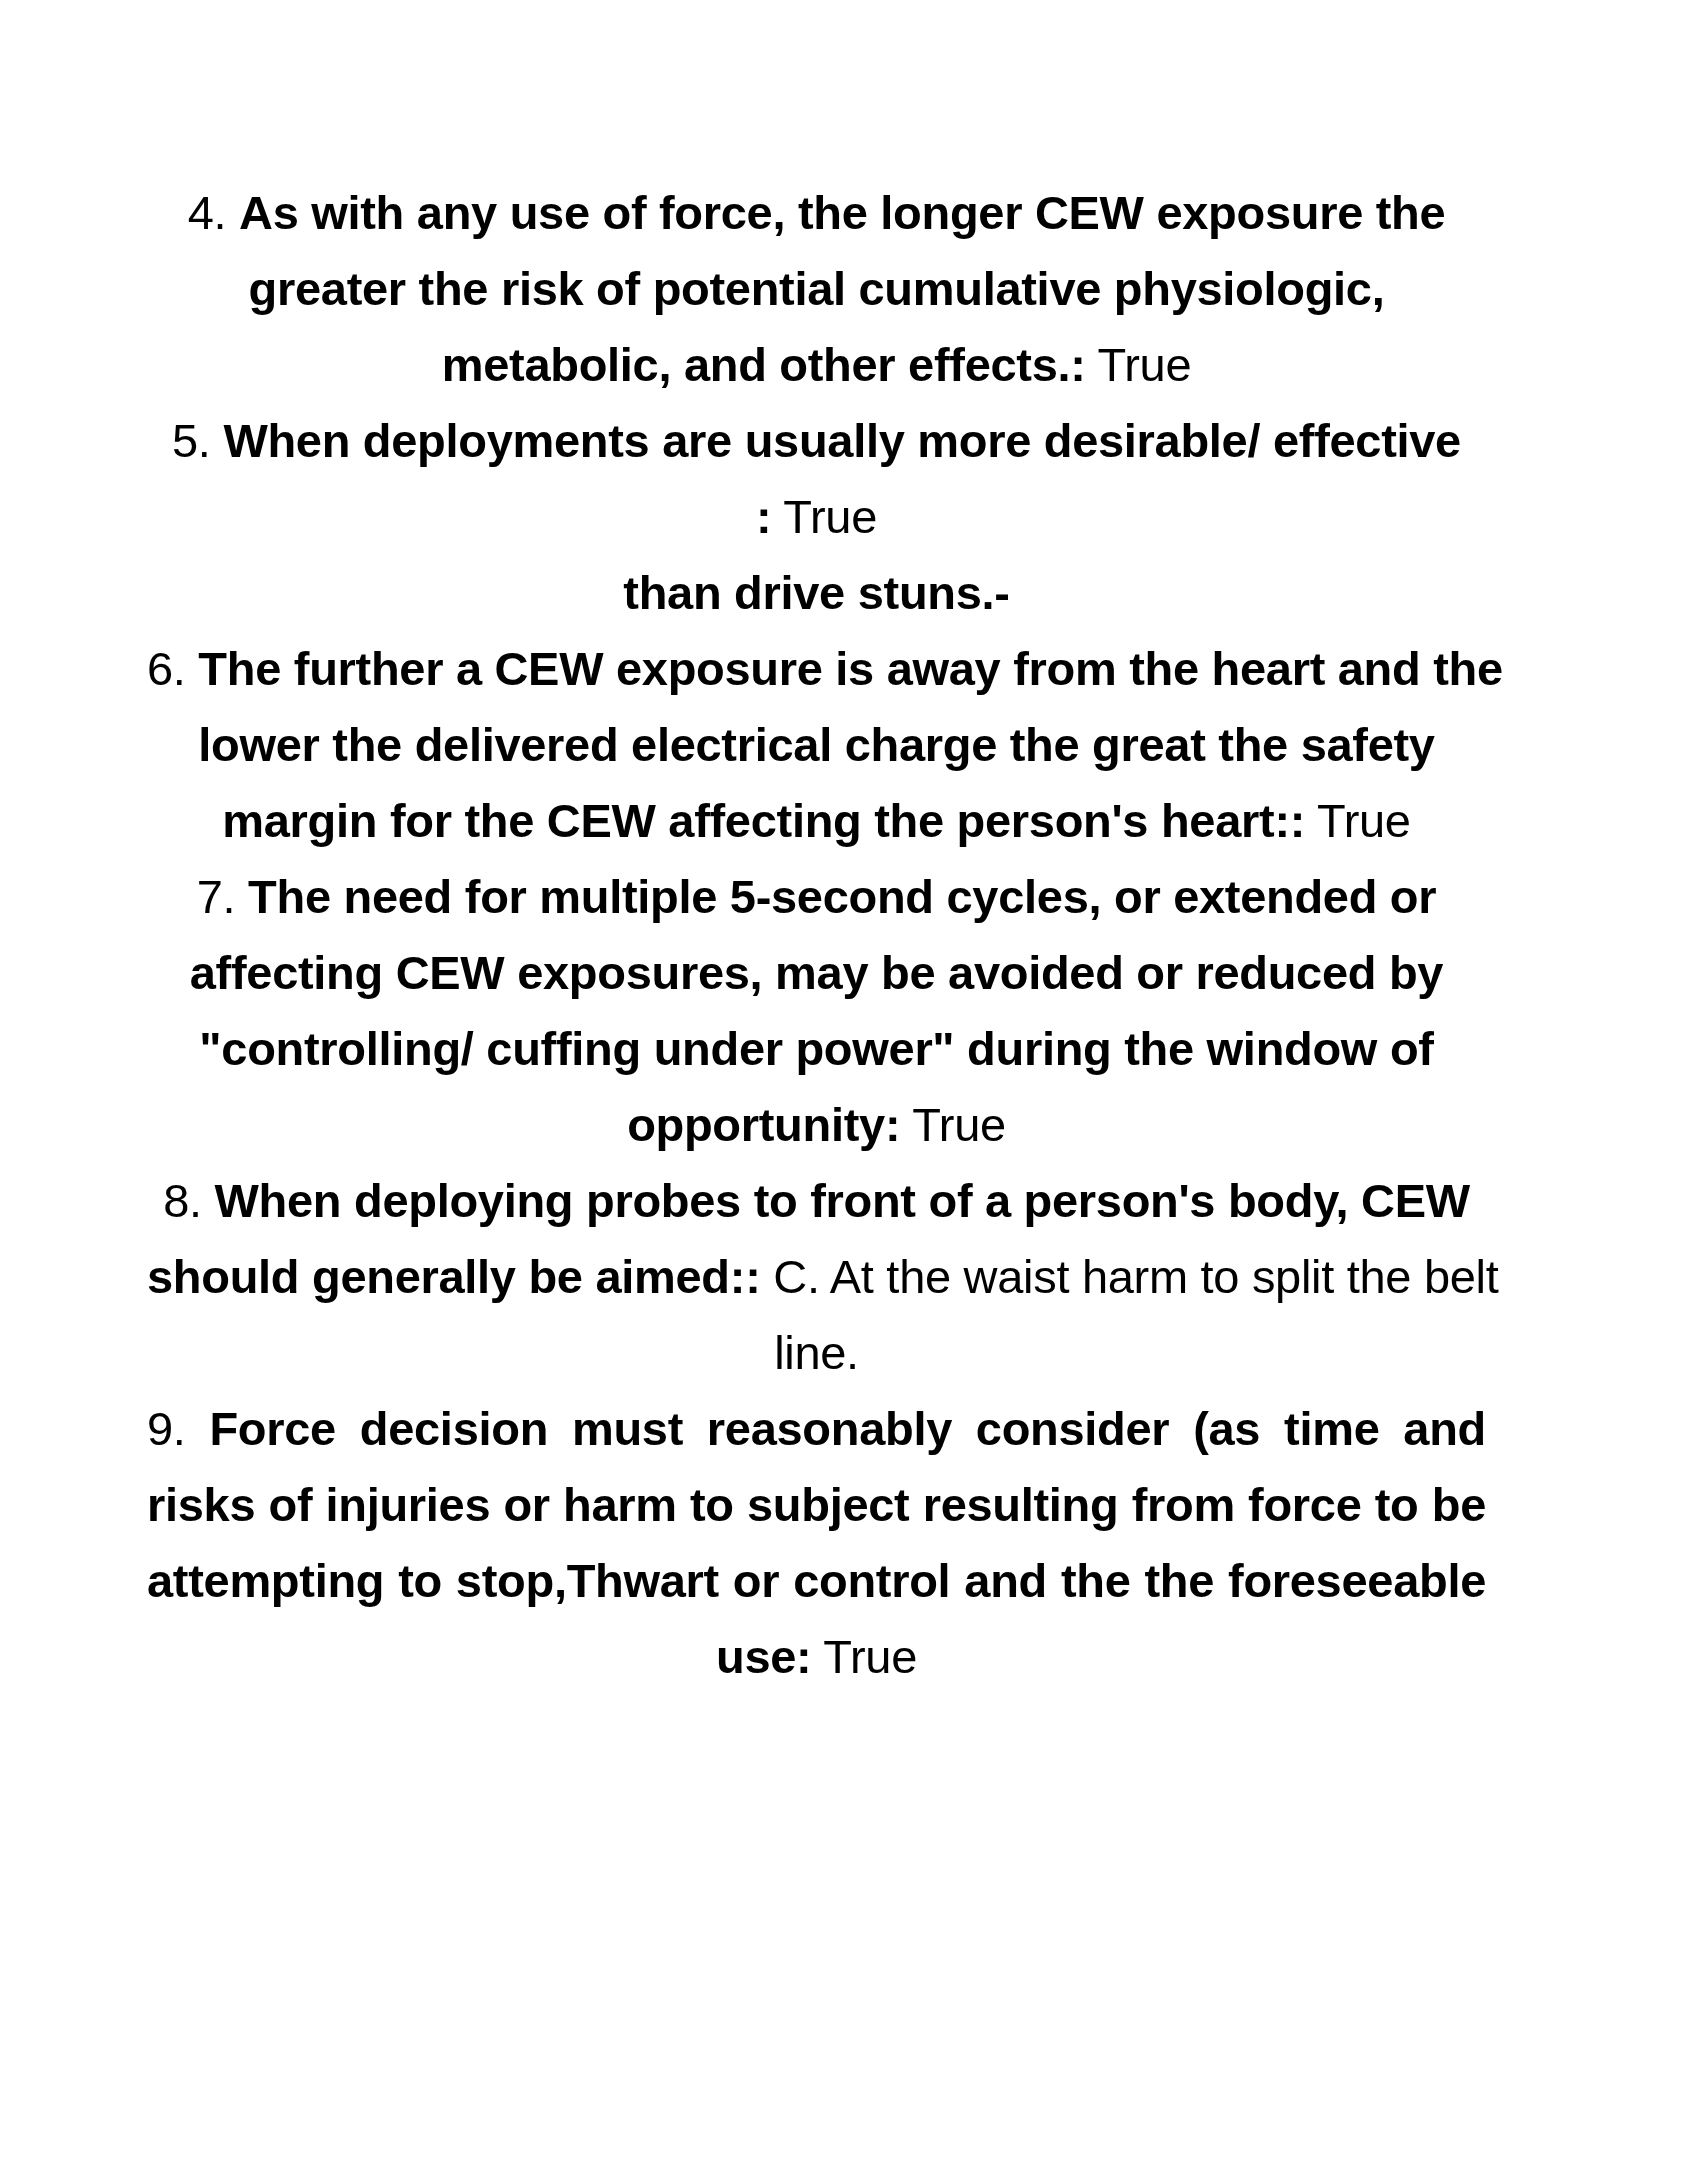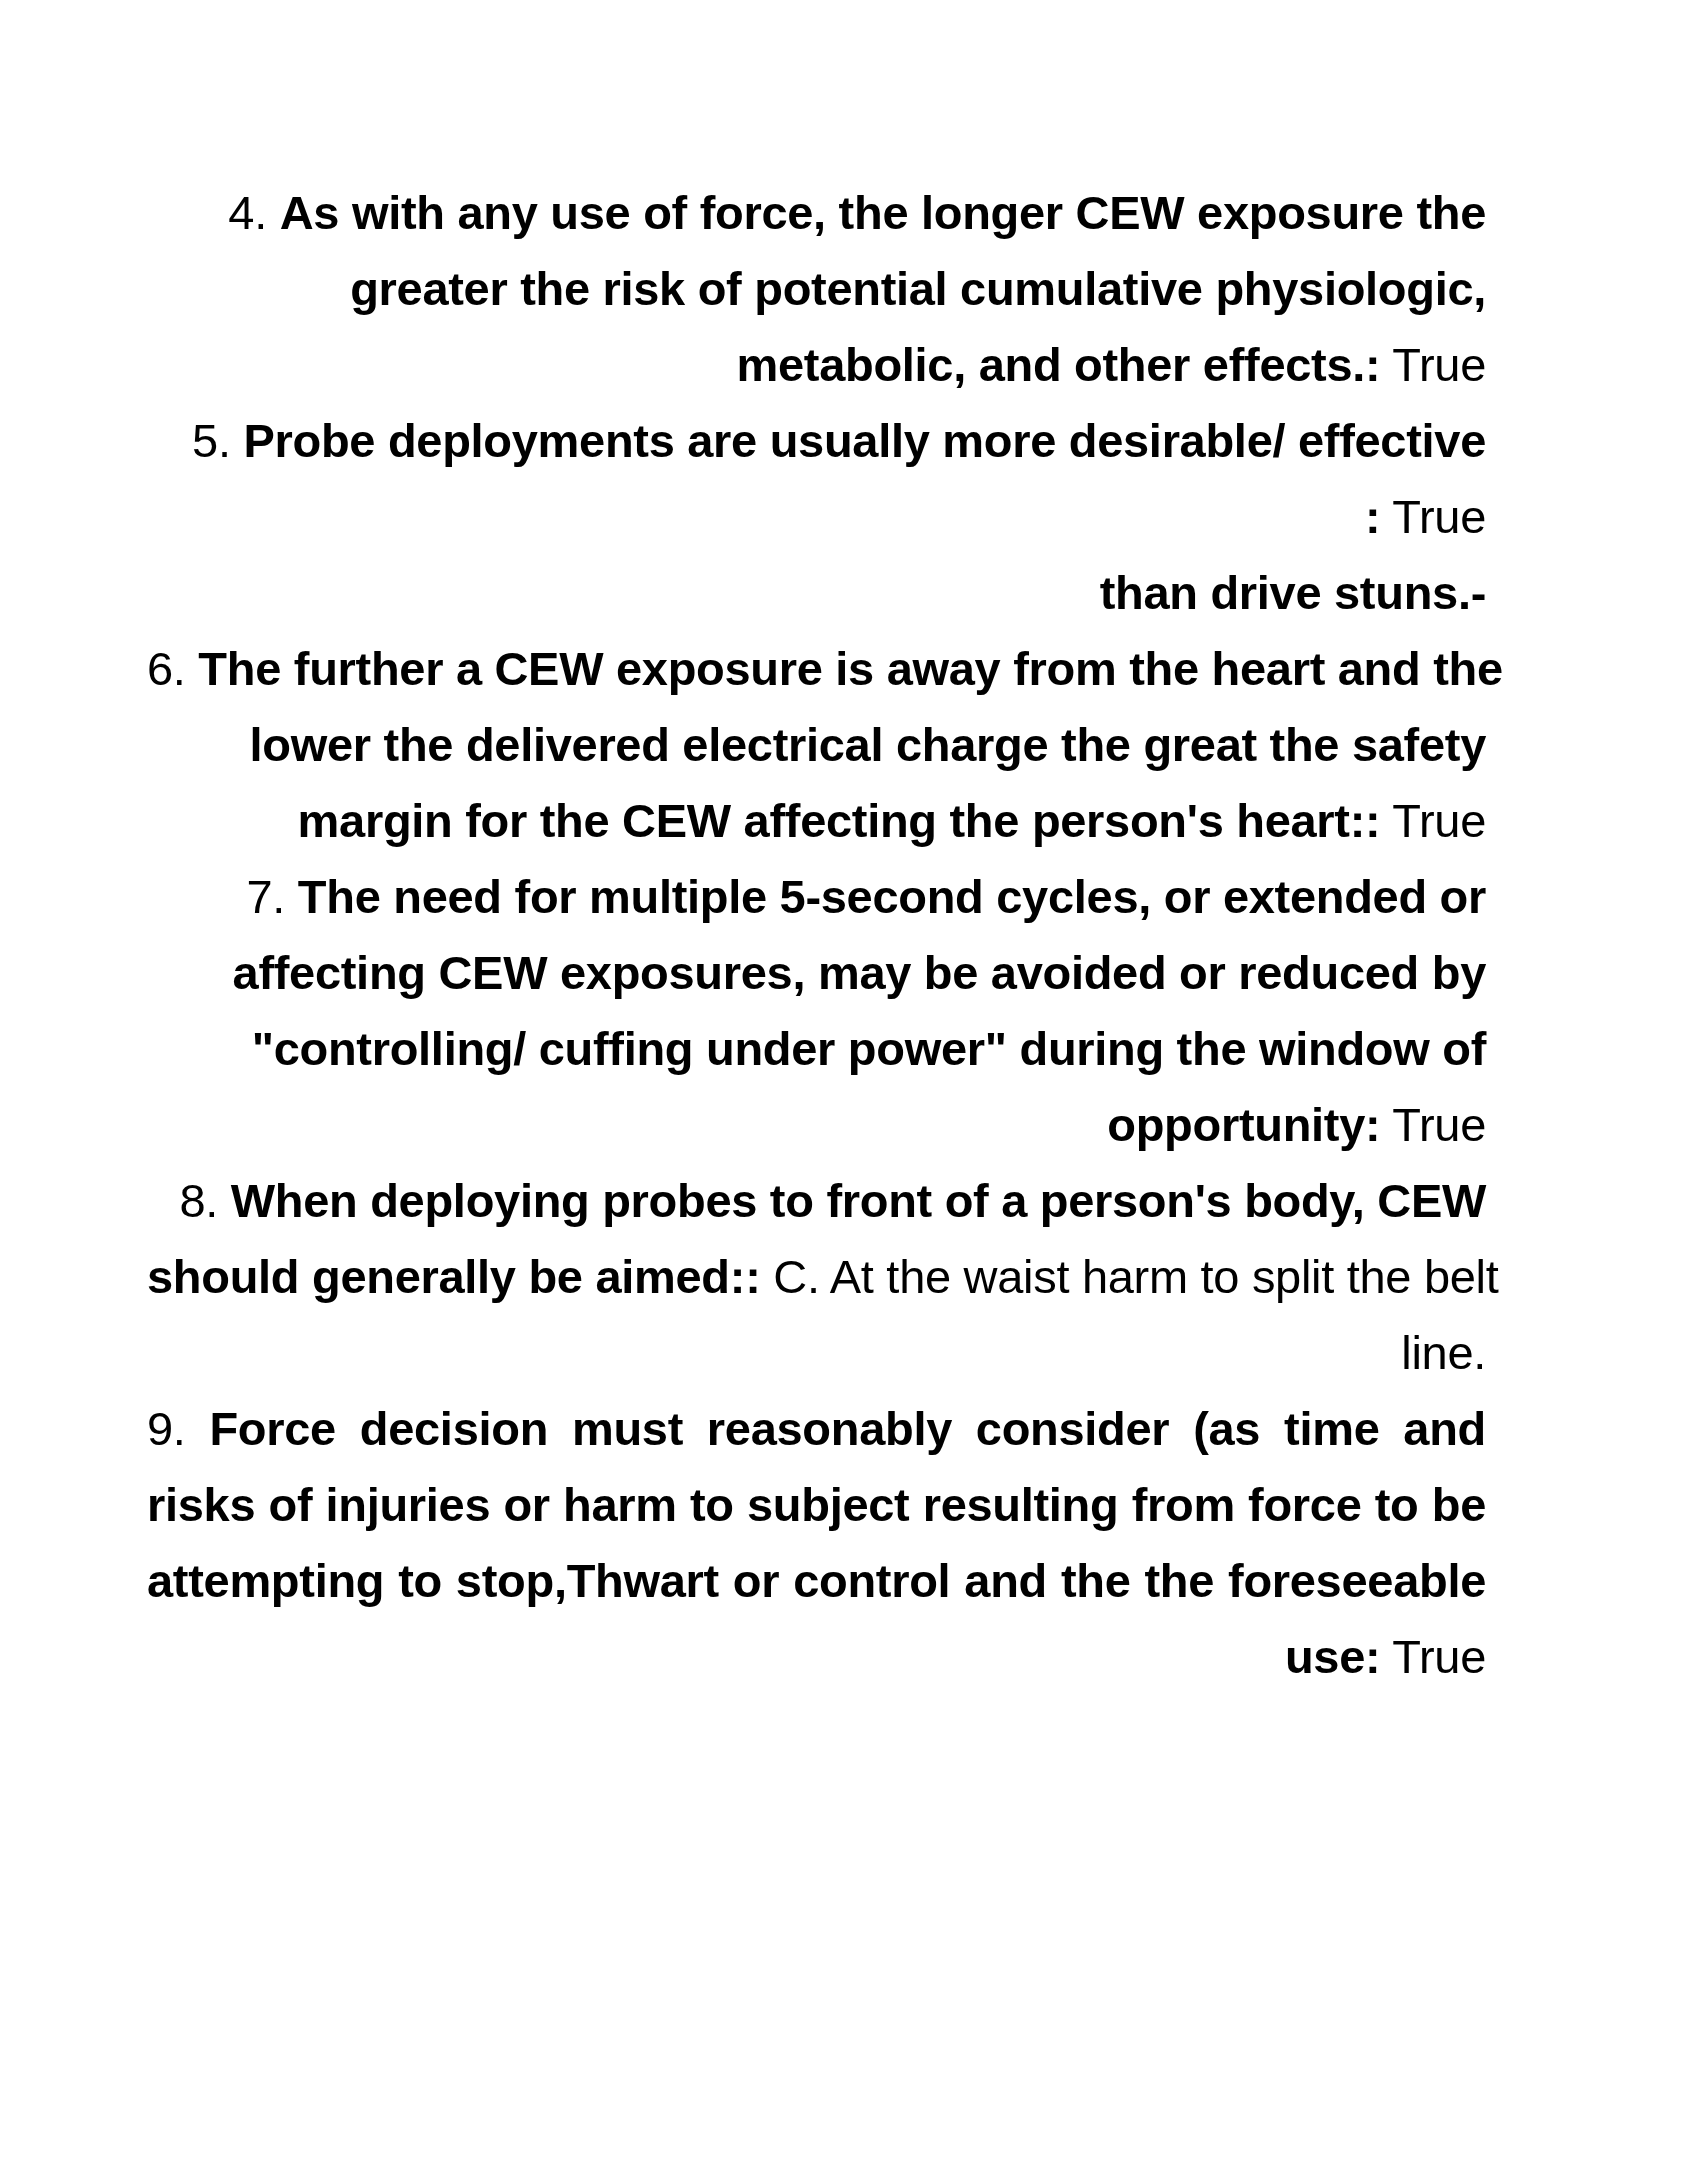--- a/index.html
+++ b/index.html
@@ -21,38 +21,38 @@
     left: 147px;
     top: 175px;
     width: 1339px;
   }
   .line {
     height: 76px;
     line-height: 76px;
     font-size: 47px;
     letter-spacing: -0.3px;
     white-space: nowrap;
-    text-align: right;
+    text-align: center;
   }
   .line.justify {
     text-align: justify;
     text-align-last: justify;
   }
   .seg-b { font-weight: bold; }
   .seg-r { font-weight: normal; }
 </style>
 </head>
 <body>
 
 <div class="page">
   <div class="doc">
       <div class="line"><span class="seg-r">4. </span><span class="seg-b">As with any use of force, the longer CEW exposure the</span></div>
       <div class="line"><span class="seg-b">greater the risk of potential cumulative physiologic,</span></div>
       <div class="line"><span class="seg-b">metabolic, and other effects.:</span><span class="seg-r"> True</span></div>
-      <div class="line"><span class="seg-r">5. </span><span class="seg-b">Probe deployments are usually more desirable/ effective</span></div>
+      <div class="line"><span class="seg-r">5. </span><span class="seg-b">When deployments are usually more desirable/ effective</span></div>
       <div class="line"><span class="seg-b">:</span><span class="seg-r"> True</span></div>
       <div class="line"><span class="seg-b">than drive stuns.-</span></div>
       <div class="line"><span class="seg-r">6. </span><span class="seg-b">The further a CEW exposure is away from the heart and the</span></div>
       <div class="line"><span class="seg-b">lower the delivered electrical charge the great the safety</span></div>
       <div class="line"><span class="seg-b">margin for the CEW affecting the person's heart::</span><span class="seg-r"> True</span></div>
       <div class="line"><span class="seg-r">7. </span><span class="seg-b">The need for multiple 5-second cycles, or extended or</span></div>
       <div class="line"><span class="seg-b">affecting CEW exposures, may be avoided or reduced by</span></div>
       <div class="line"><span class="seg-b">"controlling/ cuffing under power" during the window of</span></div>
       <div class="line"><span class="seg-b">opportunity:</span><span class="seg-r"> True</span></div>
       <div class="line"><span class="seg-r">8. </span><span class="seg-b">When deploying probes to front of a person's body, CEW</span></div>

